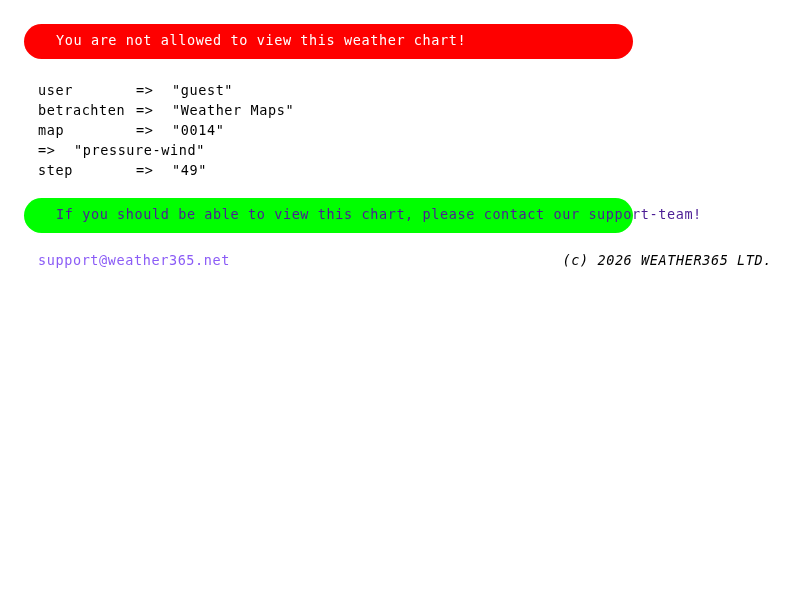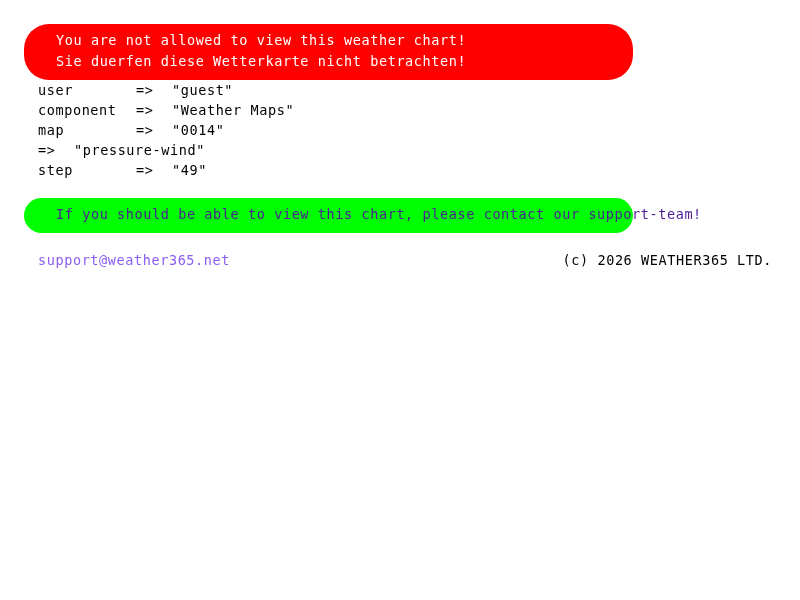--- a/index.html
+++ b/index.html
@@ -85,40 +85,40 @@
     font-size: 13.5px;
     letter-spacing: 0.6px;
     line-height: 20px;
   }
   .footer a {
     color: #8b5cf6;
     text-decoration: none;
   }
   .footer-right {
     white-space: nowrap;
+    font-style: italic;
   }
 </style>
 </head>
 <body>
 
 <div class="page">
 
   <div class="banner banner-error">
     <div>You are not allowed to view this weather chart!</div>
-    <div>Sie duerfen diese Wetterkarte nicht betrachten!</div>
   </div>
 
   <div class="params">
     <div class="param-row">
       <span class="param-key">user</span>
       <span class="param-arrow">=&gt;</span>
       <span class="param-value">"guest"</span>
     </div>
     <div class="param-row">
-      <span class="param-key">component</span>
+      <span class="param-key">betrachten</span>
       <span class="param-arrow">=&gt;</span>
       <span class="param-value">"Weather Maps"</span>
     </div>
     <div class="param-row">
       <span class="param-key">map</span>
       <span class="param-arrow">=&gt;</span>
       <span class="param-value">"0014"</span>
     </div>
     <div class="param-row">
       <span class="param-arrow">=&gt;</span>

